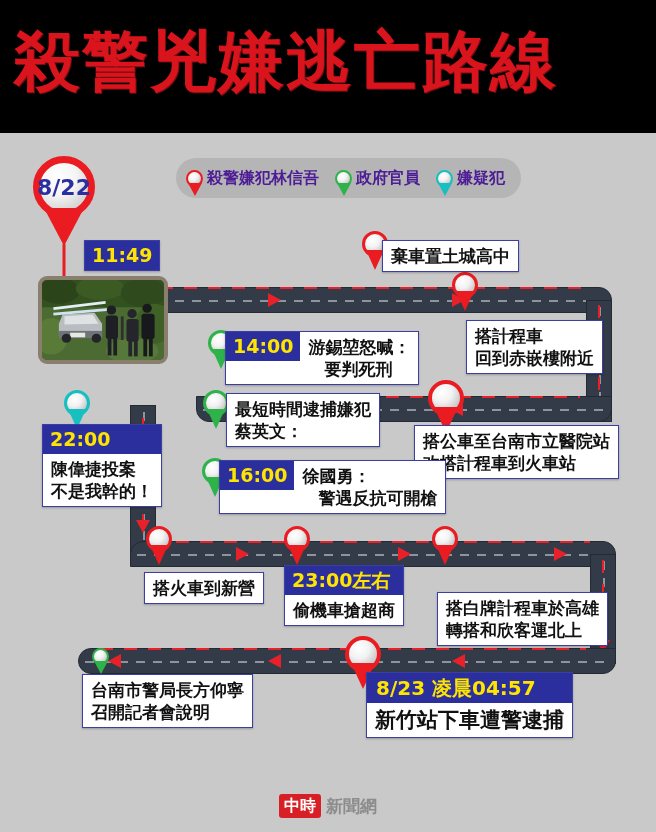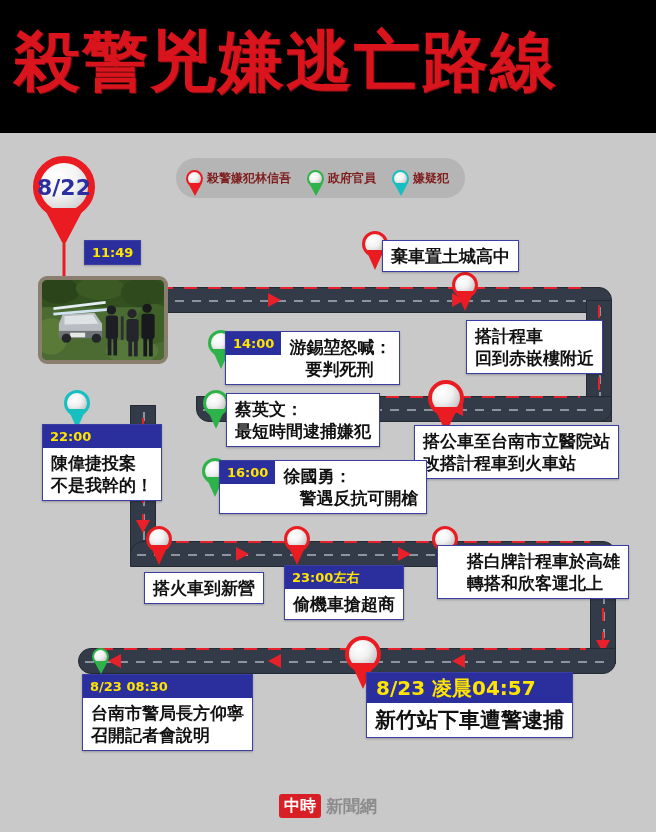--- a/index.html
+++ b/index.html
@@ -28,21 +28,21 @@
   
   .legend {
     position: absolute; left: 176px; top: 158px;
     height: 40px; padding: 0 16px 0 10px;
     background: #b5b5b5; border-radius: 20px;
     display: flex; align-items: center; gap: 6px;
   }
   .legend-item { display: flex; align-items: center; gap: 4px; margin-right: 10px; }
   .legend-item:last-child { margin-right: 0; }
   .legend-label {
-    font-size: 12px; font-weight: bold; color: #7f1d1d;
+    font-size: 16px; font-weight: bold; color: #4c1d95;
     font-family: "DejaVu Sans", "Liberation Sans", sans-serif;
     white-space: nowrap;
   }
 
   
   .pin { position: relative; display: inline-block; }
   .pin .head {
     display: block; border-radius: 50%;
     background: radial-gradient(circle at 36% 30%, #ffffff 0%, #f2f2f2 38%, #c4c4c4 78%, #b0b0b0 100%);
   }
@@ -155,21 +155,21 @@
   .box {
     position: absolute; background: #ffffff;
     border: 1.5px solid #3b3fa3;
     display: flex; align-items: stretch;
     box-shadow: 0 1px 2px rgba(0,0,0,.25);
   }
   .box-inline { flex-direction: row; }
   .box-stack { flex-direction: column; }
   .time {
     background: #2b2f9e; color: #ffe400;
-    font-size: 13px; font-weight: bold; line-height: 1;
+    font-size: 19px; font-weight: bold; line-height: 1;
     padding: 5px 7px 5px 7px;
     font-family: "DejaVu Sans", "Liberation Sans", sans-serif;
     display: flex; align-items: center; white-space: nowrap;
   }
   .time-wide { align-self: flex-start; }
   .txt {
     color: #111111; font-weight: bold; font-size: 17px; line-height: 22px;
     padding: 4px 8px;
     font-family: "DejaVu Sans", "Liberation Sans", sans-serif;
     display: flex; flex-direction: column; justify-content: center;
@@ -395,22 +395,22 @@
   <div class="box box-inline" style="left:225px; top:331px;">
     <div class="time time-wide">14:00</div>
     <div class="txt indent-2">
       <span>游錫堃怒喊：</span>
       <span>要判死刑</span>
     </div>
   </div>
 
   <div class="box box-stack" style="left:226px; top:393px;">
     <div class="txt">
+      <span>最短時間逮捕嫌犯</span>
       <span>蔡英文：</span>
-      <span>最短時間逮捕嫌犯</span>
     </div>
   </div>
 
   <div class="box box-stack" style="left:414px; top:425px;">
     <div class="txt">
       <span>搭公車至台南市立醫院站</span>
       <span>改搭計程車到火車站</span>
     </div>
   </div>
 
@@ -436,29 +436,28 @@
     </div>
   </div>
 
   <div class="box box-stack" style="left:284px; top:565px;">
     <div class="time time-wide" style="width:100%;">23:00左右</div>
     <div class="txt">
       <span>偷機車搶超商</span>
     </div>
   </div>
 
-  <div class="box box-stack" style="left:437px; top:545px;padding-left:21px;">
+  <div class="box box-stack" style="left:437px; top:592px;">
     <div class="txt">
       <span>搭白牌計程車於高雄</span>
       <span>轉搭和欣客運北上</span>
     </div>
   </div>
 
   <div class="box box-stack" style="left:82px; top:674px;">
-    <div class="time time-wide" style="width:100%;">8/23  08:30</div>
     <div class="txt">
       <span>台南市警局長方仰寧</span>
       <span>召開記者會說明</span>
     </div>
   </div>
 
   <div class="box box-stack big" style="left:366px; top:672px;">
     <div class="time time-wide" style="width:100%;">8/23  凌晨04:57</div>
     <div class="txt">
       <span>新竹站下車遭警逮捕</span>

